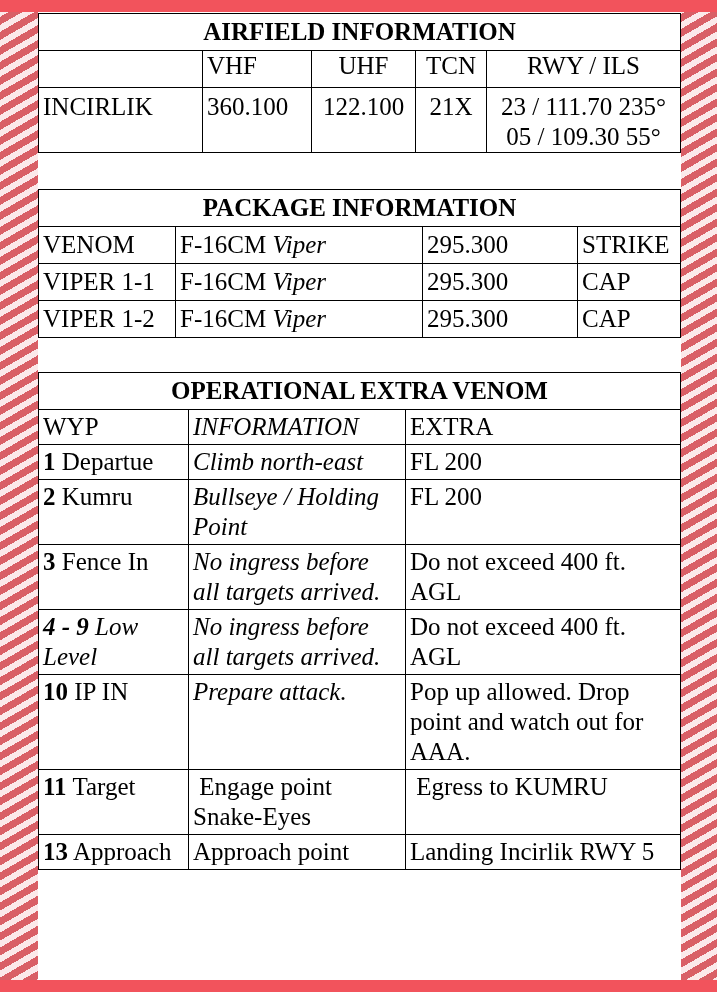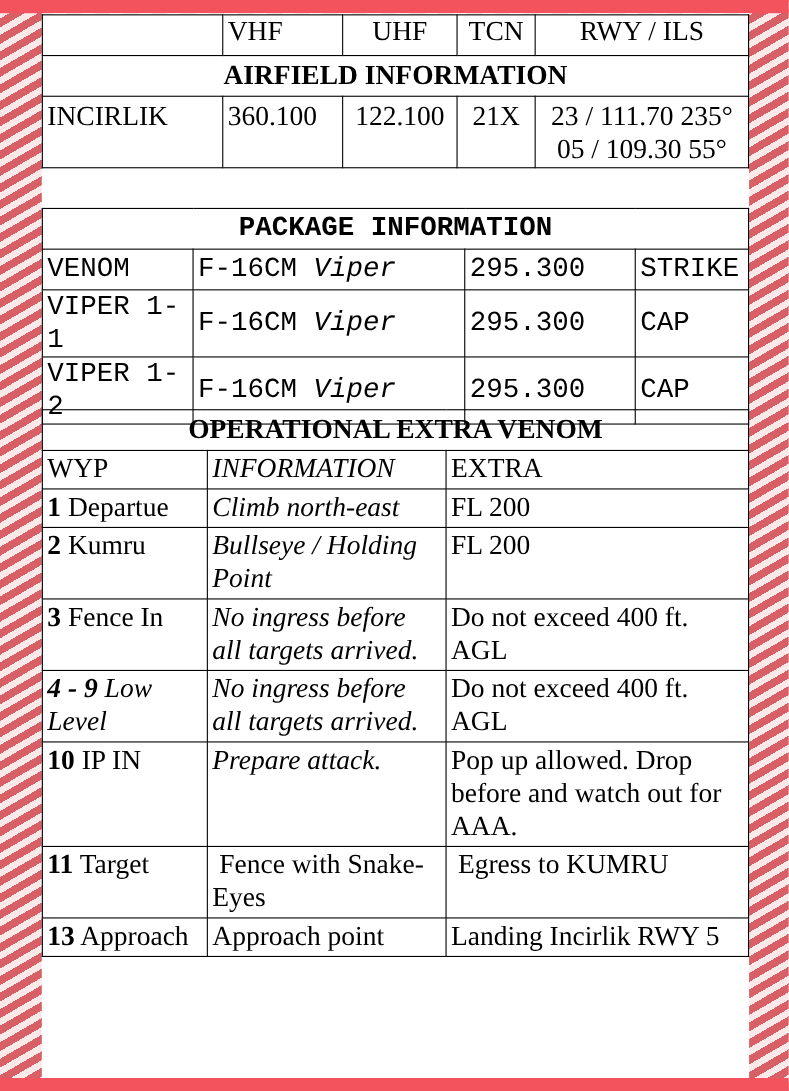--- a/index.html
+++ b/index.html
@@ -16,44 +16,44 @@
   }
   table { border-collapse: collapse; width: 643px; position: absolute; left: 0; font-size: 25px; }
   td, th { border: 1.5px solid #000; padding: 0 4px; vertical-align: top; line-height: 30px; }
   th.title { font-weight: bold; text-align: center; height: 36px; vertical-align: middle; }
   .c { text-align: center; }
   .i { font-style: italic; }
   b { font-weight: bold; }
   #airfield { top: 1px; }
   #airfield td { height: 36px; }
   #airfield tr.data td { height: 48px; padding-top: 4px; }
-  #package { top: 177px; font-family: Liberation Mono, monospace; }
+  #package { top: 177px; }
   #package td { height: 36px; vertical-align: middle; }
   #plan { top: 360px; }
   #plan td { padding-top: 2px; padding-bottom: 2px; }
 </style>
 </head>
 <body>
 
 <div class="topbar"></div>
 <div class="bottombar"></div>
 
 <div class="sheet">
 
   <table id="airfield">
     <tbody>
         <tr>
+      <th class="title" colspan="5">AIRFIELD INFORMATION</th>
+    </tr>
+    <tr>
       <td style="width:155px"></td>
       <td style="width:100px">VHF</td>
       <td class="c" style="width:95px">UHF</td>
       <td class="c" style="width:62px">TCN</td>
       <td class="c">RWY / ILS</td>
-    </tr>
-    <tr>
-      <th class="title" colspan="5">AIRFIELD INFORMATION</th>
     </tr>
     <tr class="data">
       <td>INCIRLIK</td>
       <td>360.100</td>
       <td class="c">122.100</td>
       <td class="c">21X</td>
       <td class="c">
         <div>23 / 111.70 235°</div>
         <div>05 / 109.30 55°</div>
       </td>
@@ -113,25 +113,25 @@
       <td>Do not exceed 400 ft. AGL</td>
     </tr>
     <tr>
       <td class="i"><b>4 - 9</b> <span>Low Level</span></td>
       <td class="i">No ingress before all targets arrived.</td>
       <td>Do not exceed 400 ft. AGL</td>
     </tr>
     <tr>
       <td><b>10</b> <span>IP IN</span></td>
       <td class="i">Prepare attack.</td>
-      <td>Pop up allowed. Drop before and watch out for AAA.</td>
+      <td>Pop up allowed. Drop point and watch out for AAA.</td>
     </tr>
     <tr>
       <td><b>11</b> <span>Target</span></td>
-      <td style="white-space:pre-wrap"> Fence with Snake-Eyes</td>
+      <td style="white-space:pre-wrap"> Engage point Snake-Eyes</td>
       <td style="white-space:pre-wrap"> Egress to KUMRU</td>
     </tr>
     <tr>
       <td style="white-space:nowrap"><b>13</b> <span>Approach</span></td>
       <td>Approach point</td>
       <td>Landing Incirlik RWY 5</td>
     </tr>
   </tbody>
     </table>
 

